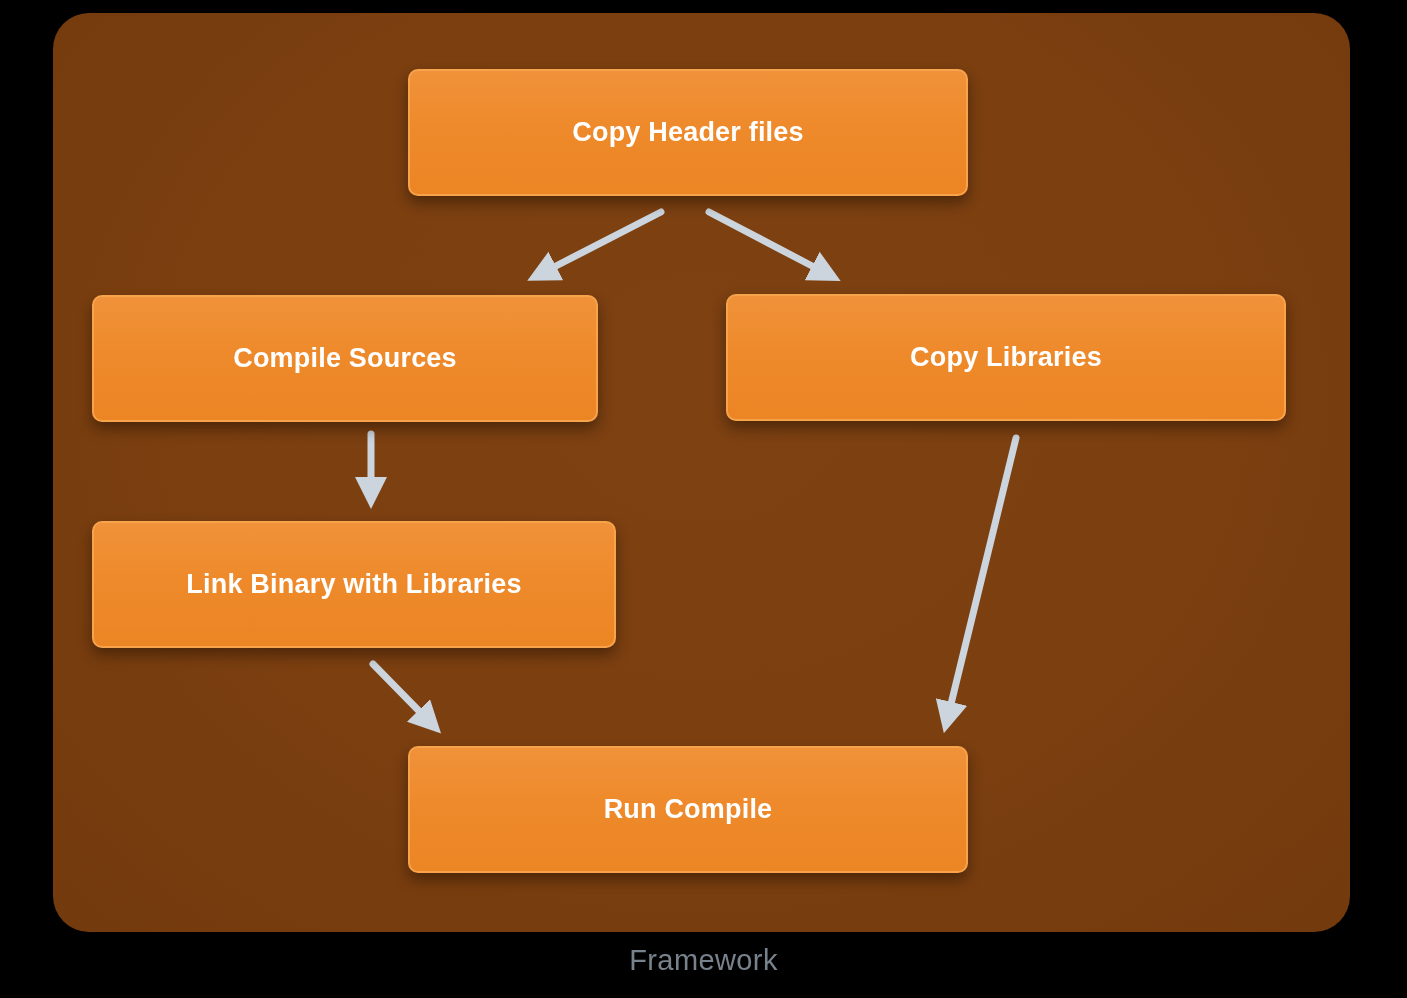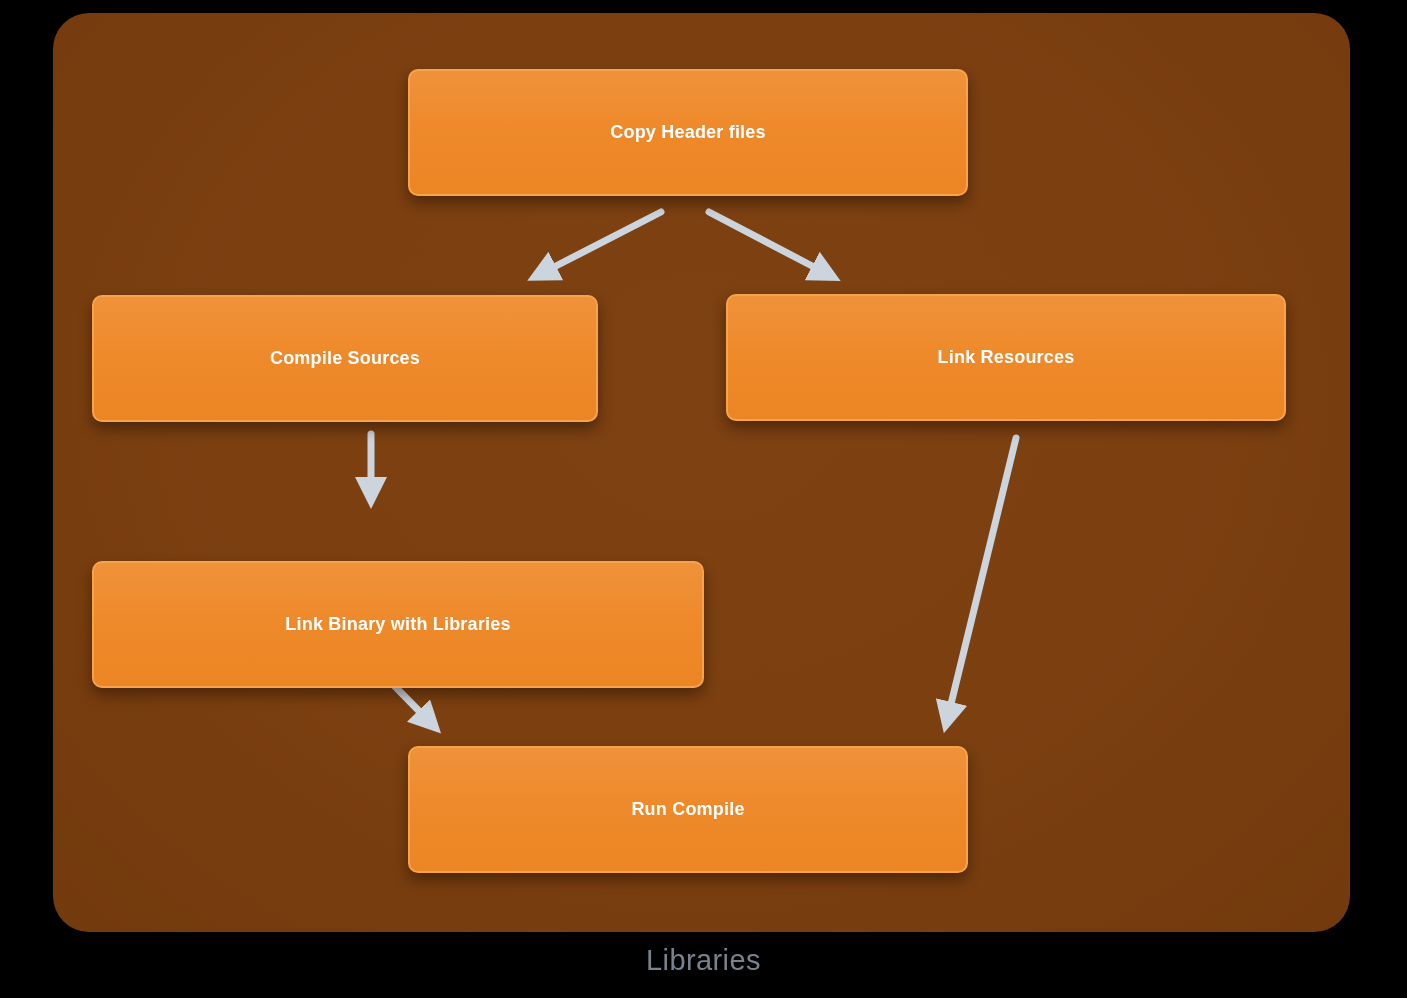--- a/index.html
+++ b/index.html
@@ -40,30 +40,30 @@
     border: 2px solid #f6a34c;
     box-sizing: border-box;
     box-shadow: 0 7px 14px rgba(25, 10, 0, 0.45);
     display: flex;
     align-items: center;
     justify-content: center;
     cursor: pointer;
   }
   .node-label {
     color: #ffffff;
-    font-size: 18px;
+    font-size: 27px;
     font-weight: bold;
     letter-spacing: 0.2px;
     text-align: center;
     white-space: nowrap;
   }
   #node-copy-header-files        { left: 408px; top:  69px; width: 560px; }
   #node-compile-sources          { left:  92px; top: 295px; width: 506px; }
   #node-copy-resources           { left: 726px; top: 294px; width: 560px; }
-  #node-link-binary              { left:  92px; top: 521px; width: 612px; margin-top: 40px; }
+  #node-link-binary              { left:  92px; top: 521px; width: 524px; }
   #node-run-script               { left: 408px; top: 746px; width: 560px; }
   .caption {
     position: absolute;
     left: 0;
     top: 944px;
     width: 1407px;
     text-align: center;
     color: #78828d;
     font-size: 29px;
     font-weight: normal;
@@ -98,26 +98,26 @@
 
   <div class="node" id="node-copy-header-files">
     <span class="node-label">Copy Header files</span>
   </div>
 
   <div class="node" id="node-compile-sources">
     <span class="node-label">Compile Sources</span>
   </div>
 
   <div class="node" id="node-copy-resources">
-    <span class="node-label">Link Resources</span>
+    <span class="node-label">Copy Libraries</span>
   </div>
 
   <div class="node" id="node-link-binary">
     <span class="node-label">Link Binary with Libraries</span>
   </div>
 
   <div class="node" id="node-run-script">
     <span class="node-label">Run Compile</span>
   </div>
 
-  <div class="caption">Libraries</div>
+  <div class="caption">Framework</div>
 
 </div>
 
 </body></html>

